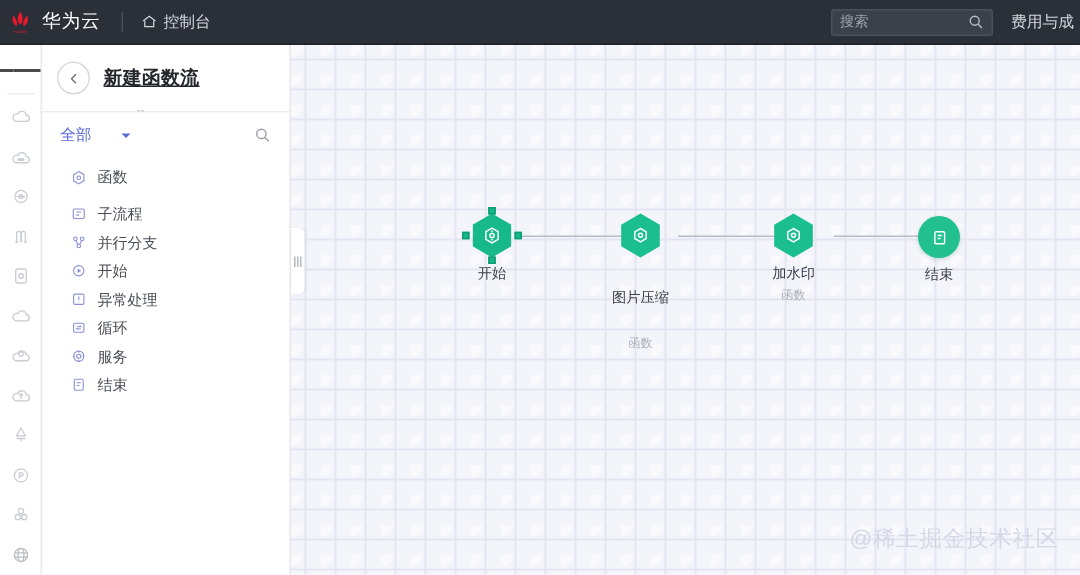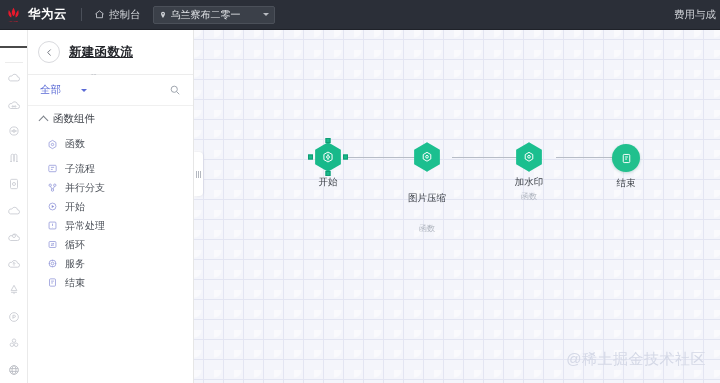--- a/index.html
+++ b/index.html
@@ -14,21 +14,21 @@
   #app { position:relative; width:720px; height:383px; overflow:hidden; }
 
   
   .topbar {
     position:absolute; left:0; top:0; width:720px; height:30px;
     background:#2b2f38; display:flex; align-items:center;
     border-bottom:1px solid #1f2229; z-index:40;
   }
   .hw-logo { width:26px; height:30px; display:flex; align-items:center; justify-content:center; }
   .hw-logo svg { display:block; }
-  .hw-brand { color:#fff; font-size:12.5px; font-weight:bold; letter-spacing:.5px; margin-left:2px; }
+  .hw-brand { color:#fff; font-size:12.5px; font-weight:normal; letter-spacing:.5px; margin-left:2px; }
   .hdr-div { width:1px; height:13px; background:#4a4f59; margin:0 12px 0 14px; }
   .console-link { display:flex; align-items:center; gap:4px; color:#d2d5da; font-size:10.5px; }
   .console-link svg { display:block; }
   .region-select {
     display:flex; align-items:center; gap:4px;
     margin-left:12px; height:18px; width:122px;
     background:#3b4049; border:1px solid #4b5059; border-radius:2px;
     padding:0 5px; color:#e2e4e8; font-size:10px; position:relative;
   }
   .region-select .pin { color:#cfd2d7; display:flex; }
@@ -191,30 +191,30 @@
     <div class="hdr-div"></div>
     <div class="console-link">
       <span>
         <svg width="11" height="11" viewBox="0 0 24 24" fill="none" stroke="#d2d5da" stroke-width="1.8">
           <path d="M3 11l9-7 9 7"></path>
             <path d="M5.5 10v9h13v-9"></path>
         </svg>
       </span>
       <span>控制台</span>
     </div>
-    <div class="region-select">
-      <span class="pin">
-        <svg width="8" height="10" viewBox="0 0 24 24" fill="#cfd2d7">
-          <path d="M12 2C8.7 2 6 4.7 6 8c0 4.5 6 13 6 13s6-8.5 6-13c0-3.3-2.7-6-6-6zm0 8.2A2.2 2.2 0 1112 5.8a2.2 2.2 0 010 4.4z"></path>
-        </svg>
-      </span>
-      <span class="region-name">乌兰察布二零一</span>
-      <span class="caret-dn"></span>
-    </div>
     <div class="hdr-right">
+      <div class="hdr-search">
+        <input placeholder="搜索" style="">
+        <span class="mag">
+          <svg width="11" height="11" viewBox="0 0 24 24" fill="none" stroke="#b9bcc2" stroke-width="2">
+            <circle cx="10.5" cy="10.5" r="6.5"></circle>
+              <path d="M15.5 15.5L21 21"></path>
+          </svg>
+        </span>
+      </div>
       <div class="hdr-menu">费用与成</div>
     </div>
   </div>
 
   <div class="rail">
     <div class="rail-burger">
       <span></span>
         <span></span>
         <span></span>
     </div>
@@ -319,24 +319,20 @@
       </div>
       <div class="filter-search">
         <svg width="12" height="12" viewBox="0 0 24 24" fill="none" stroke="#9aa0aa" stroke-width="1.9">
           <circle cx="10.5" cy="10.5" r="6.2"></circle>
             <path d="M15.2 15.2L20.5 20.5"></path>
         </svg>
       </div>
     </div>
 
     <div class="group-block fn">
-      <div class="group-head">
-        <span class="chev-up"></span>
-        <span>函数组件</span>
-      </div>
       <div class="comp-list">
         <div class="comp-item">
           <span class="ci">
             <svg width="11" height="11" viewBox="0 0 24 24" fill="none" stroke="#8b90d6" stroke-width="1.6">
               <path d="M12 3l7.5 4.5v9L12 21l-7.5-4.5v-9z"></path>
                 <circle cx="12" cy="12" r="2.6"></circle>
             </svg>
           </span>
           <span class="lbl">函数</span>
         </div>

